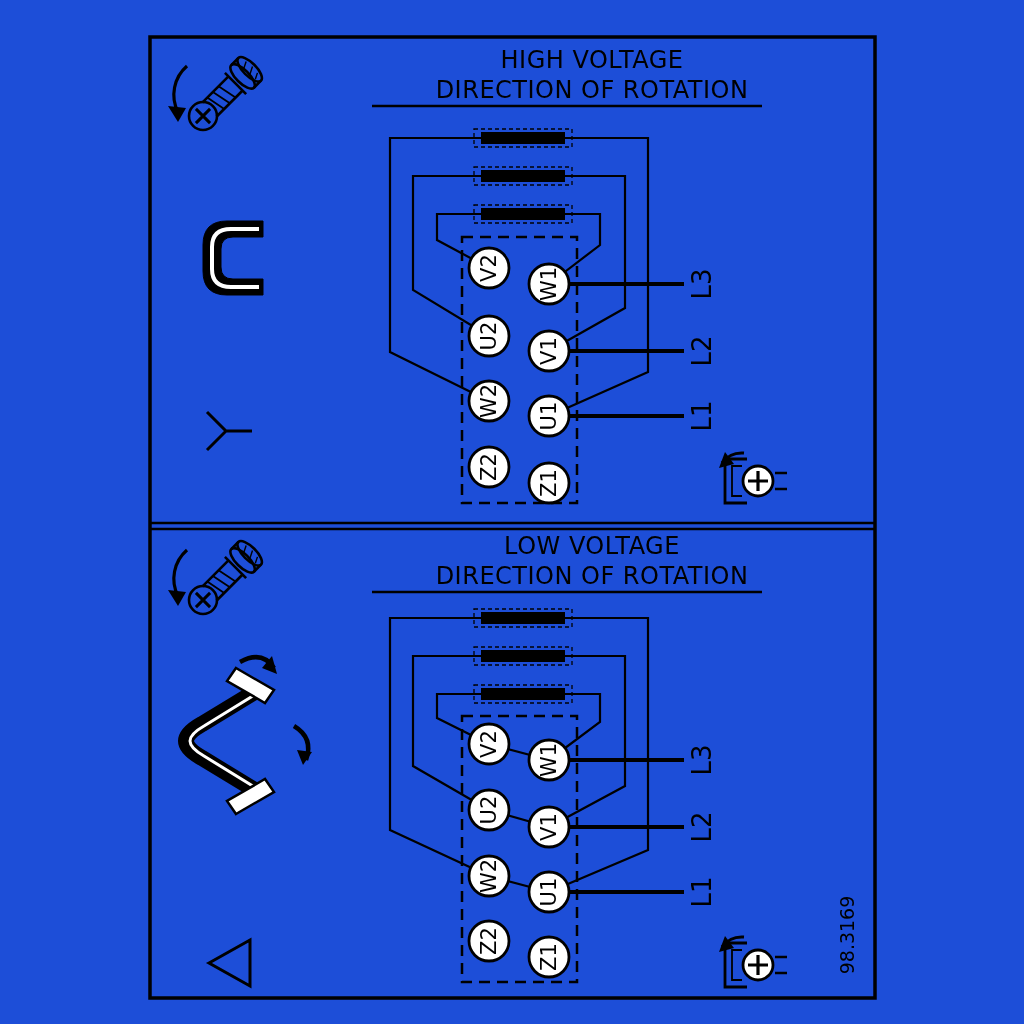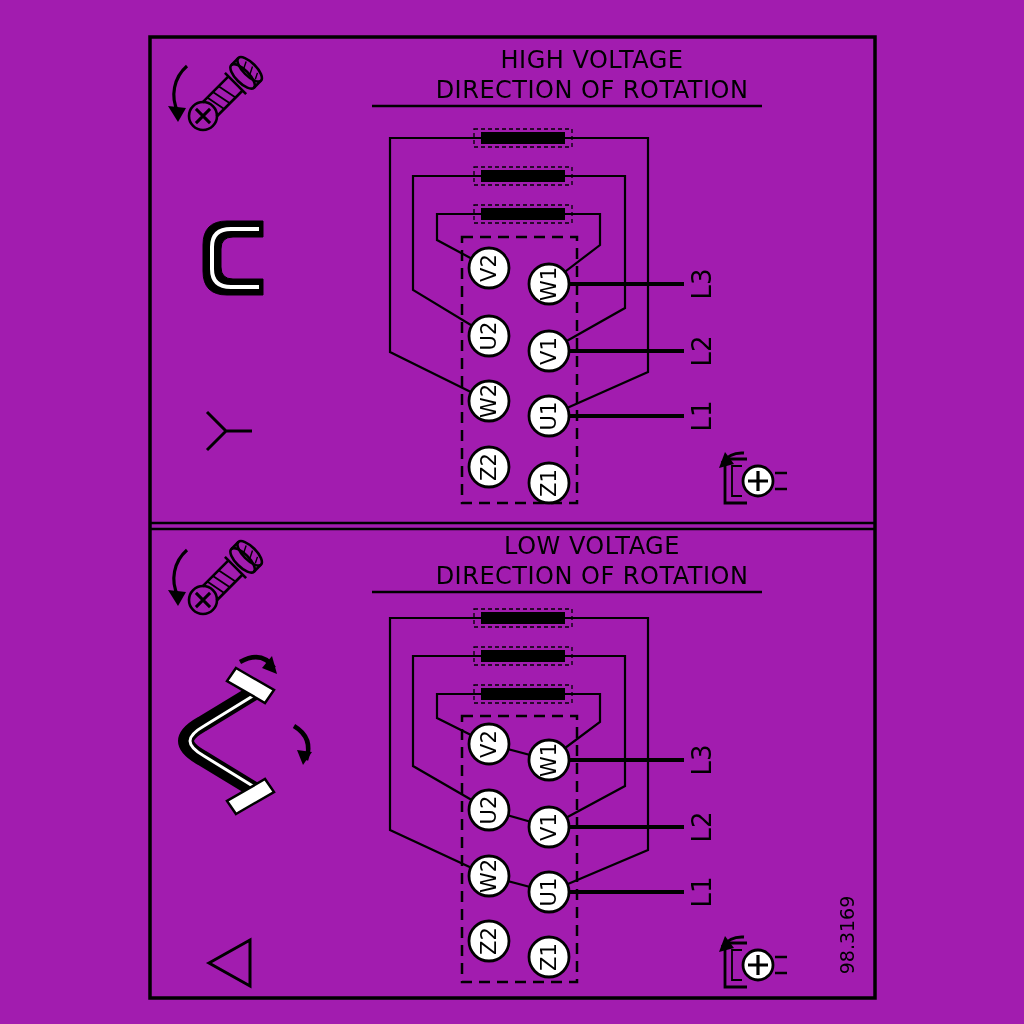--- a/index.html
+++ b/index.html
@@ -1,16 +1,16 @@
 <!DOCTYPE html>
 <html><head>
 <meta charset="utf-8">
 <style>
   html,body{margin:0;padding:0;background:#ffffff;}
-  .stage{width:1024px;height:1024px;position:relative;background:#a21caf;}
+  .stage{width:1024px;height:1024px;position:relative;background:#1d4ed8;}
   svg{display:block;}
   text{font-family:"DejaVu Sans","Liberation Sans",sans-serif;fill:#000;}
   .title{font-size:24px;letter-spacing:.5px;}
   .tlabel{font-size:21px;}
   .llabel{font-size:26px;}
   .fig{font-size:19px;}
   .wire{stroke:#000;stroke-width:2.2;fill:none;}
   .supply{stroke:#000;stroke-width:4;fill:none;}
   .term{fill:#fff;stroke:#000;stroke-width:2.8;}
   .blk{fill:none;stroke:#000;stroke-width:2.5;stroke-dasharray:11 7;}

